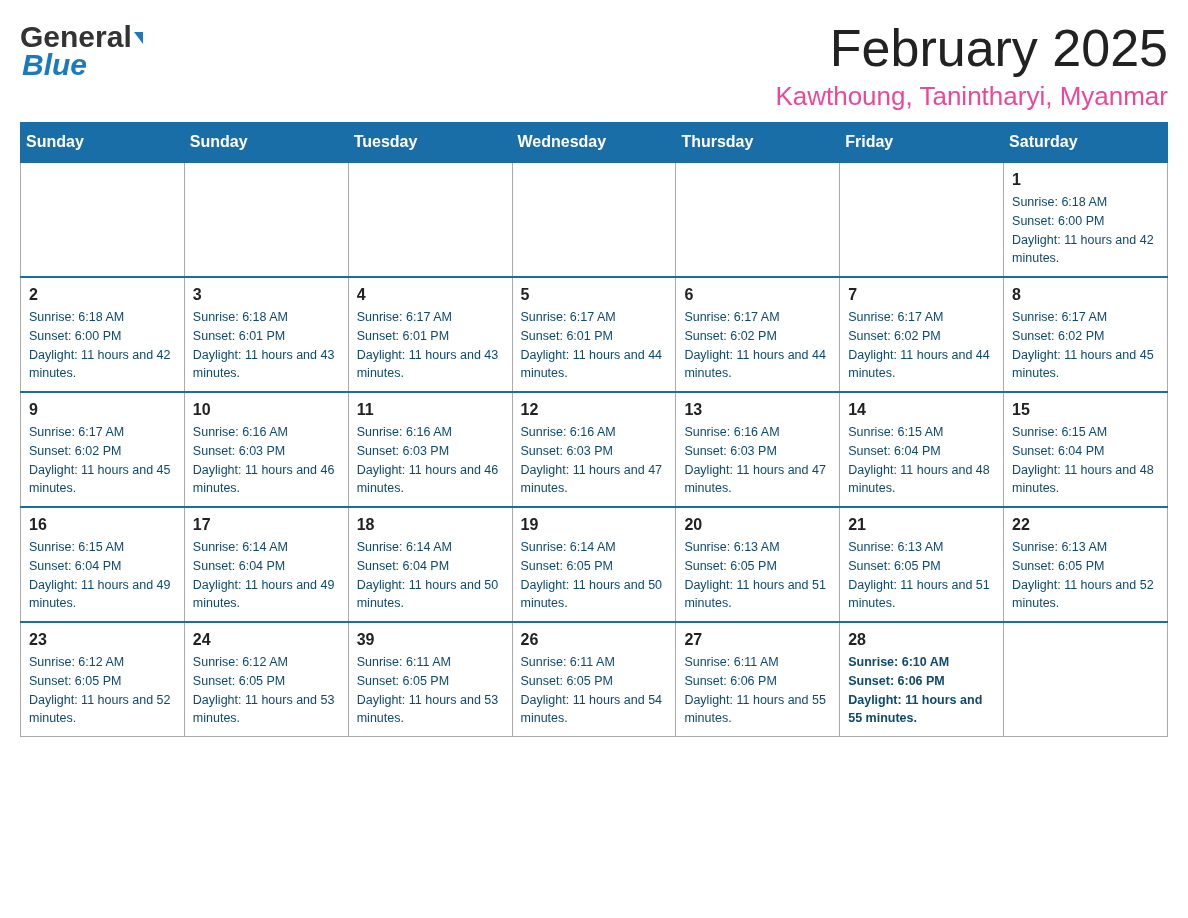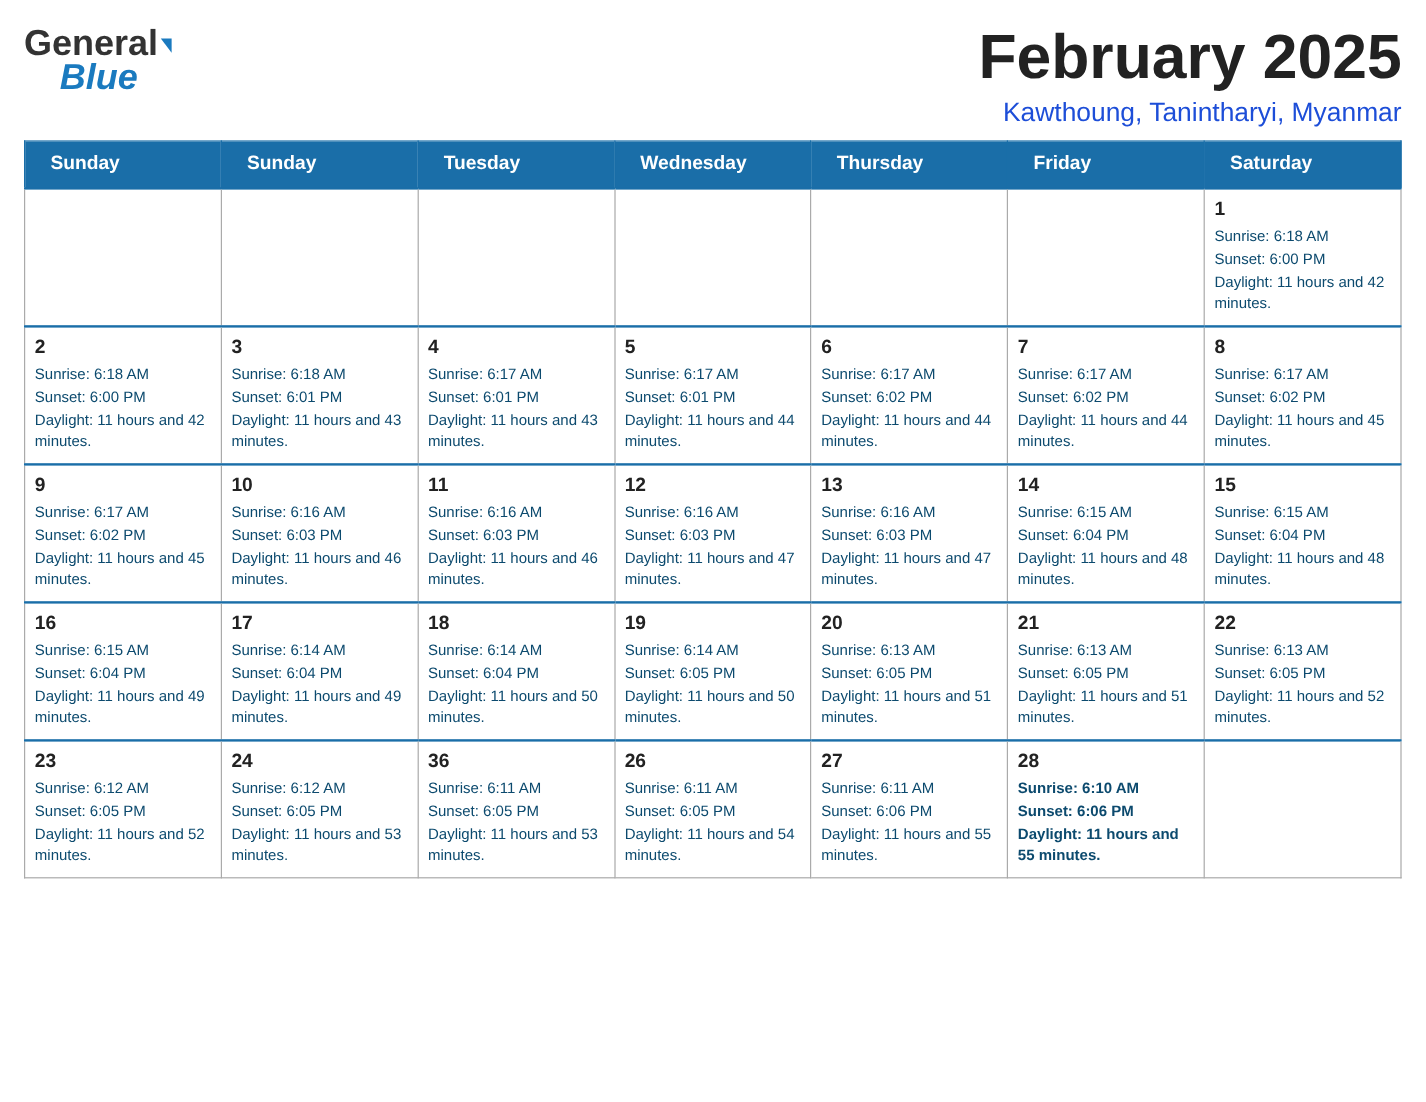--- a/index.html
+++ b/index.html
@@ -12,45 +12,45 @@
     }
     .header {
       display: flex;
       justify-content: space-between;
       align-items: flex-start;
       margin-bottom: 10px;
     }
     .logo {
       display: flex;
       flex-direction: column;
-      align-items: center;
+      align-items: flex-start;
     }
     .title-block {
       text-align: right;
     }
     .month-title {
       font-size: 52px;
-      font-weight: bold;
+      font-weight: normal;
       color: #222;
       line-height: 1.1;
     }
     .location-title {
-      font-size: 22px;
-      color: #1d4ed8;
+      font-size: 26px;
+      color: #ec4899;
       margin-top: 4px;
     }
     .calendar {
       width: 100%;
       border-collapse: collapse;
       margin-top: 8px;
     }
     .calendar th {
       background-color: #1a6ea8;
       color: #fff;
-      padding: 10px 21px;
+      padding: 10px 5px;
       font-size: 16px;
       font-weight: bold;
       text-align: left;
       border: 1px solid #1a6ea8;
     }
     .calendar td {
       vertical-align: top;
       border: 1px solid #aaa;
       padding: 8px;
       width: 14.28%;
@@ -292,21 +292,21 @@
 Sunset: 6:05 PM
 Daylight: 11 hours and 52 minutes.</div>
         </td>
         <td>
           <span class="day-number">24</span>
           <div class="day-info" style="white-space: pre-line;">Sunrise: 6:12 AM
 Sunset: 6:05 PM
 Daylight: 11 hours and 53 minutes.</div>
         </td>
         <td>
-          <span class="day-number">36</span>
+          <span class="day-number">39</span>
           <div class="day-info" style="white-space: pre-line;">Sunrise: 6:11 AM
 Sunset: 6:05 PM
 Daylight: 11 hours and 53 minutes.</div>
         </td>
         <td>
           <span class="day-number">26</span>
           <div class="day-info" style="white-space: pre-line;">Sunrise: 6:11 AM
 Sunset: 6:05 PM
 Daylight: 11 hours and 54 minutes.</div>
         </td>

